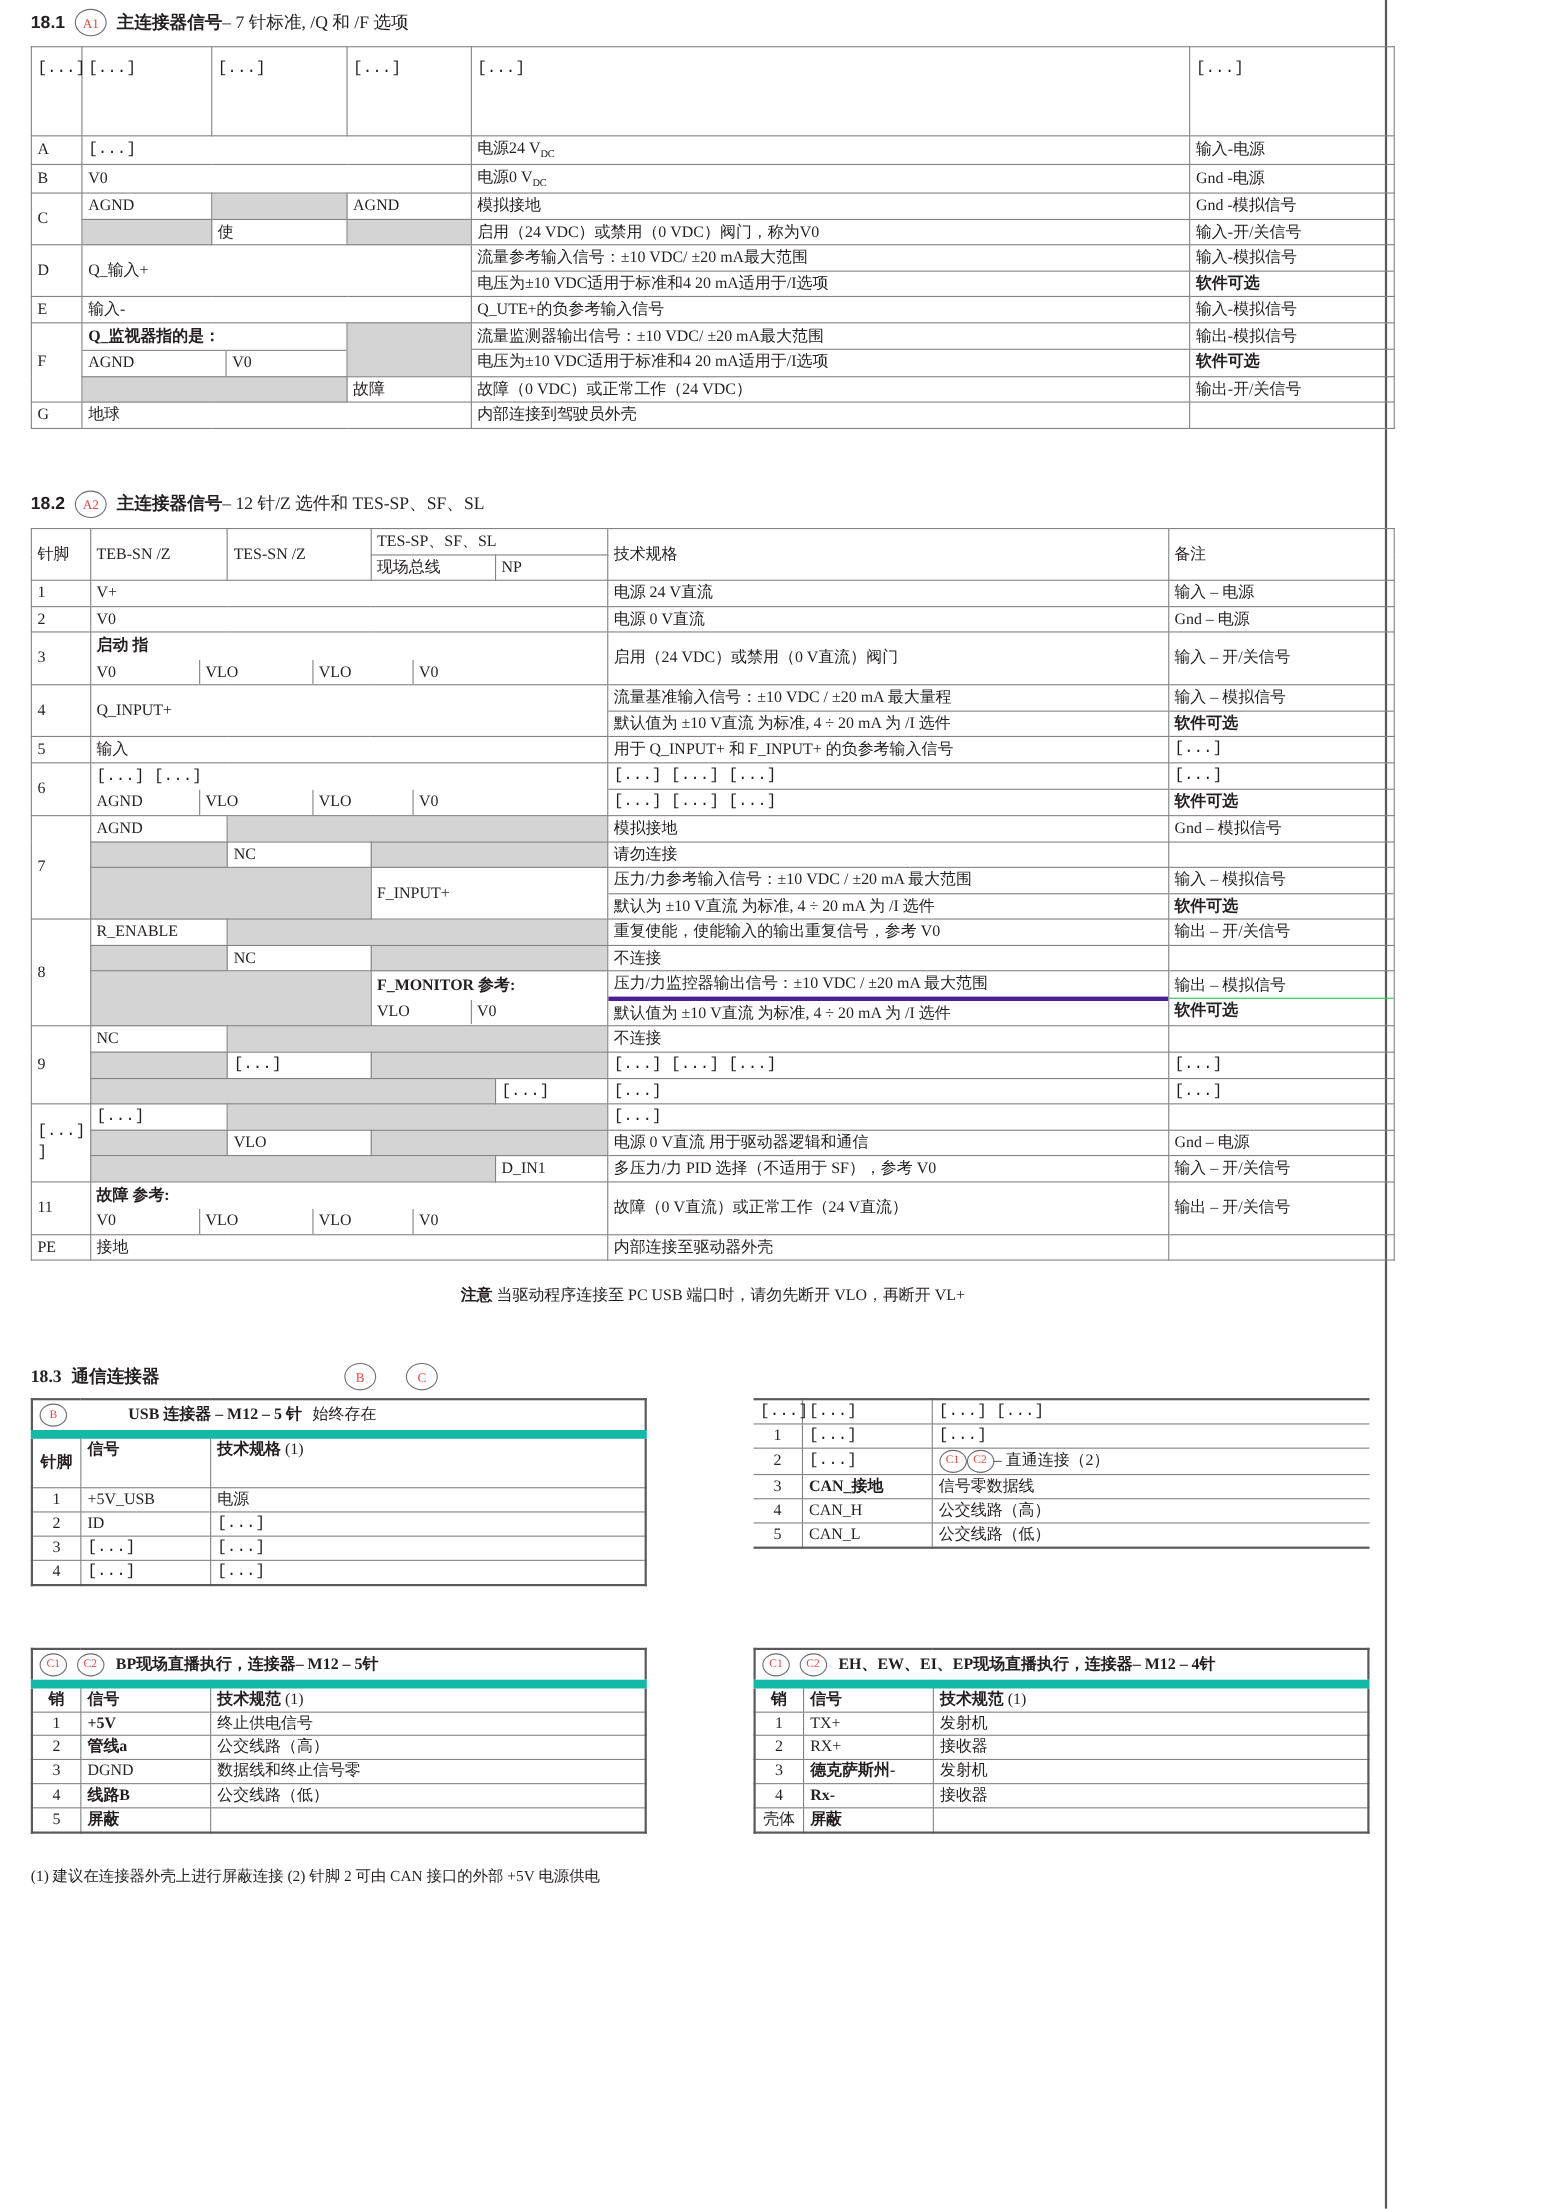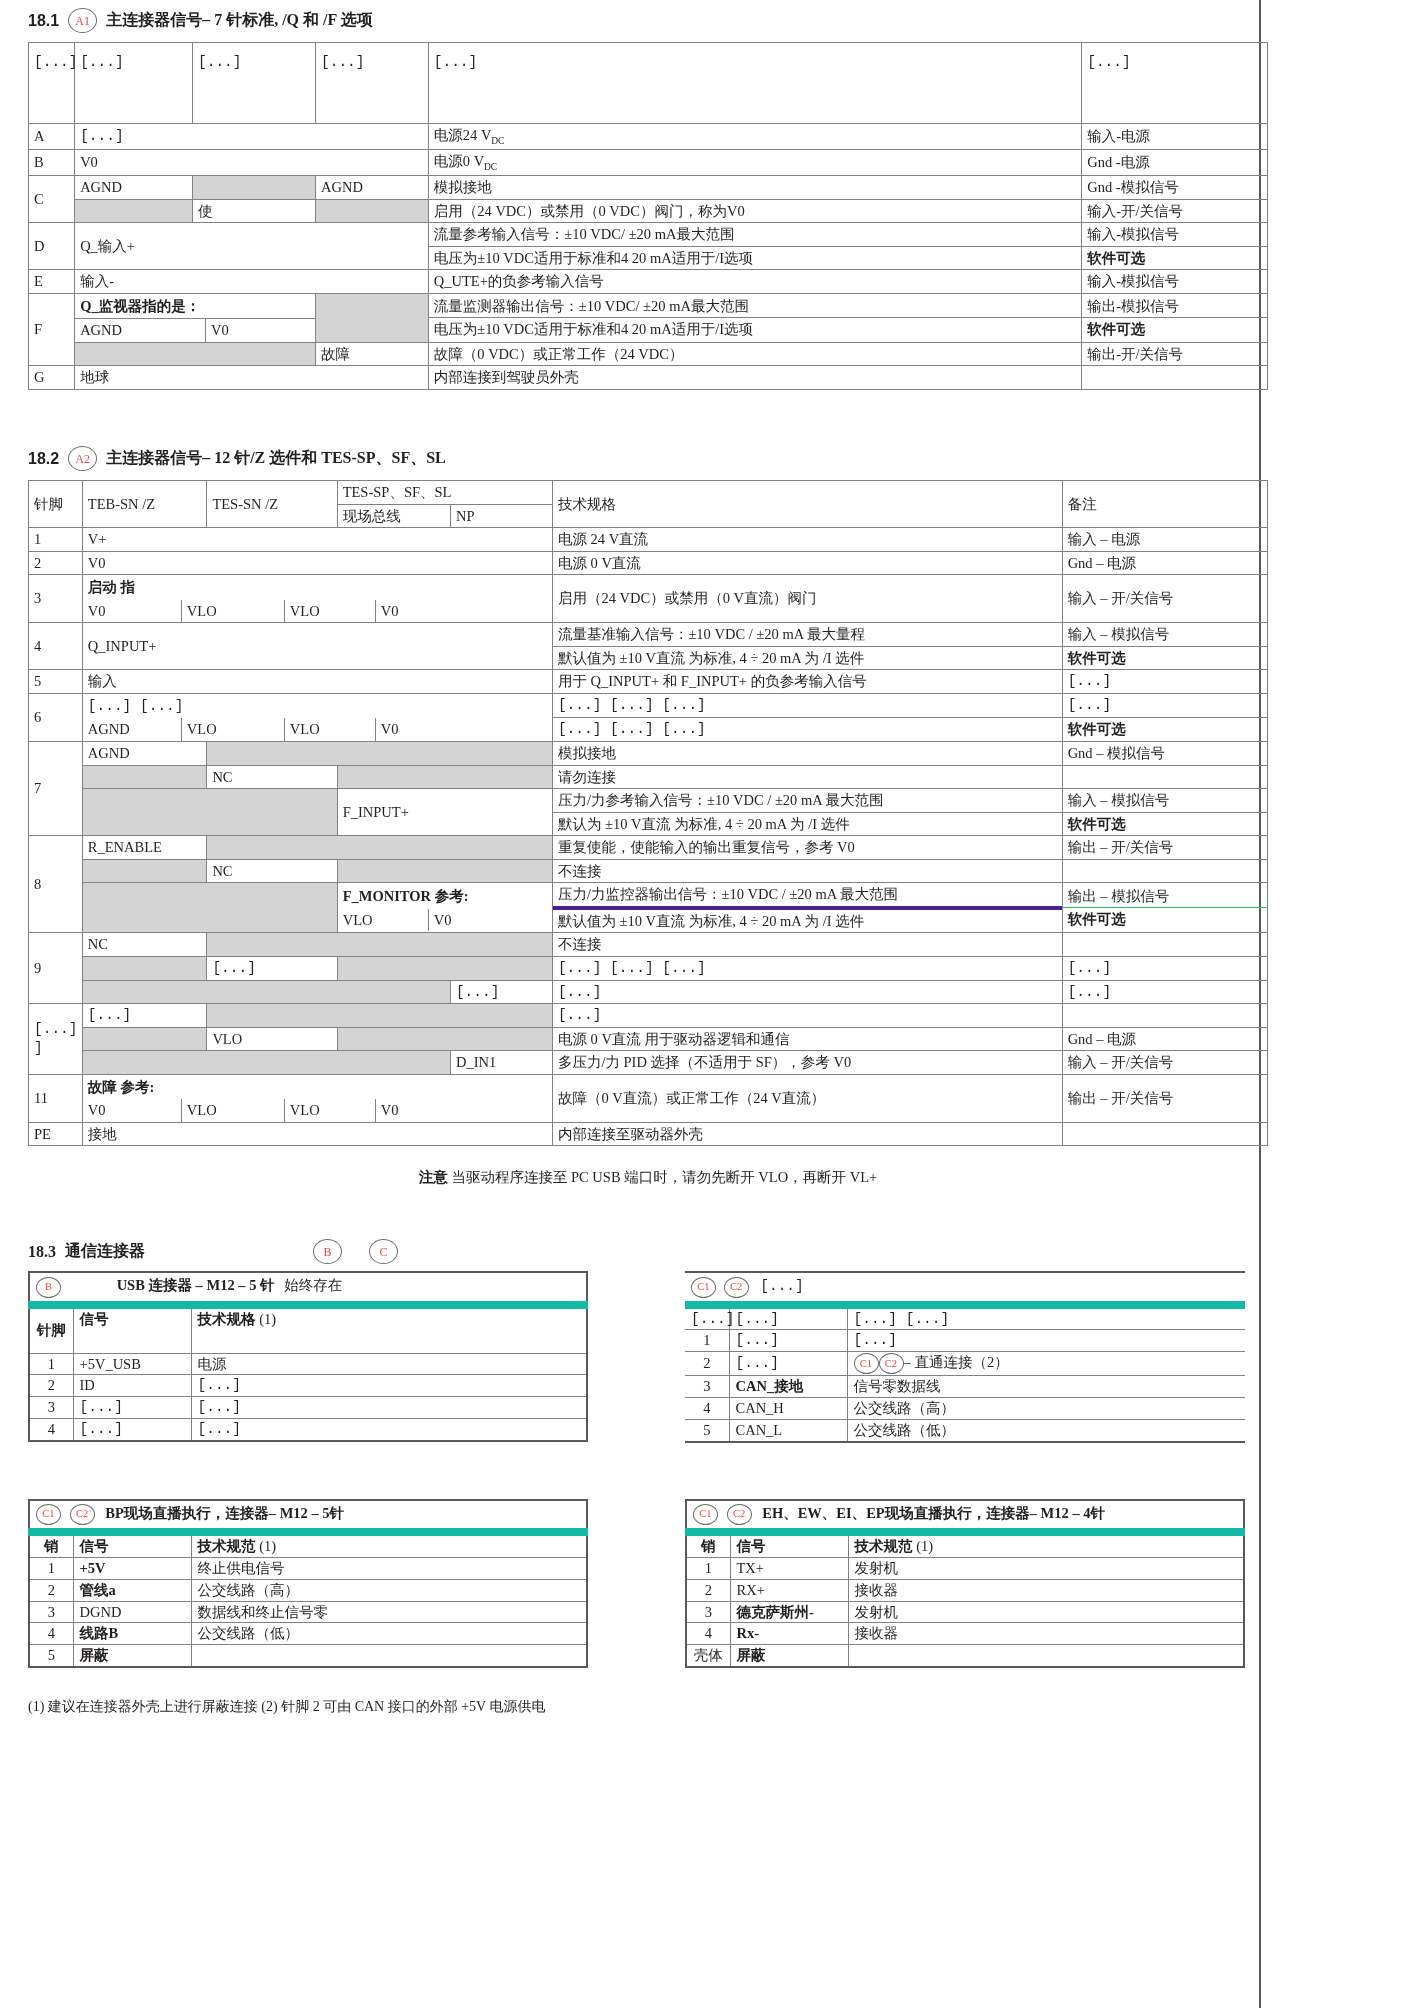--- a/index.html
+++ b/index.html
@@ -10,21 +10,21 @@
     font-size:15px;
   }
   .page{position:relative;width:1295px;height:2008px;overflow:hidden;}
   .rightrule{position:absolute;right:34px;top:0;width:2px;height:2008px;background:#58595b;}
   .content{position:absolute;left:28px;top:0;width:1240px;}
 
   
   .sec-head{display:flex;align-items:center;gap:9px;font-size:16px;margin:0 0 9px 0;}
   .sec-num{font-weight:bold;font-family:"Liberation Sans",sans-serif;font-size:16px;}
   .sec-title{font-weight:bold;}
-  .sec-title .light{font-weight:bold;margin-top:46px;}
+  .sec-title .light{font-weight:normal;margin-top:46px;}
   .chip{
     display:inline-flex;align-items:center;justify-content:center;
     min-width:23px;height:23px;padding:0 2px;border:1.3px solid #6d6e71;border-radius:50%;
     font-size:12px;font-family:"Liberation Serif",serif;color:#ef4444;line-height:1;
     vertical-align:middle;
   }
   .chip.sm{min-width:19px;height:19px;font-size:10.5px;border-width:1.1px;}
 
   
   table.t{border-collapse:collapse;table-layout:fixed;width:100%;}
@@ -484,27 +484,20 @@
       </div>
 
       <div style="width:560px">
         <table class="s" style="border-left:0;border-right:0">
           <colgroup>
               <col style="width:44px">
               <col style="width:118px">
               <col>
             </colgroup>
           <tbody>
-              <tr>
-            <td class="cap" colspan="3" style="padding:3px 6px;border-left:0;border-right:0">
-              <span class="chip sm">C1</span>
-              <span class="chip sm" style="margin-left:4px">C2</span>
-              <span class="mono" style="margin-left:8px">[...]</span>
-            </td>
-          </tr>
           <tr>
             <td class="ctr mono" style="border-left:0">[...]</td>
             <td class="mono">[...]</td>
             <td class="mono" style="border-right:0">[...]  [...]</td>
           </tr>
           <tr>
             <td class="ctr" style="border-left:0">1</td>
             <td class="mono">[...]</td>
             <td class="mono" style="border-right:0">[...]</td>
           </tr>

